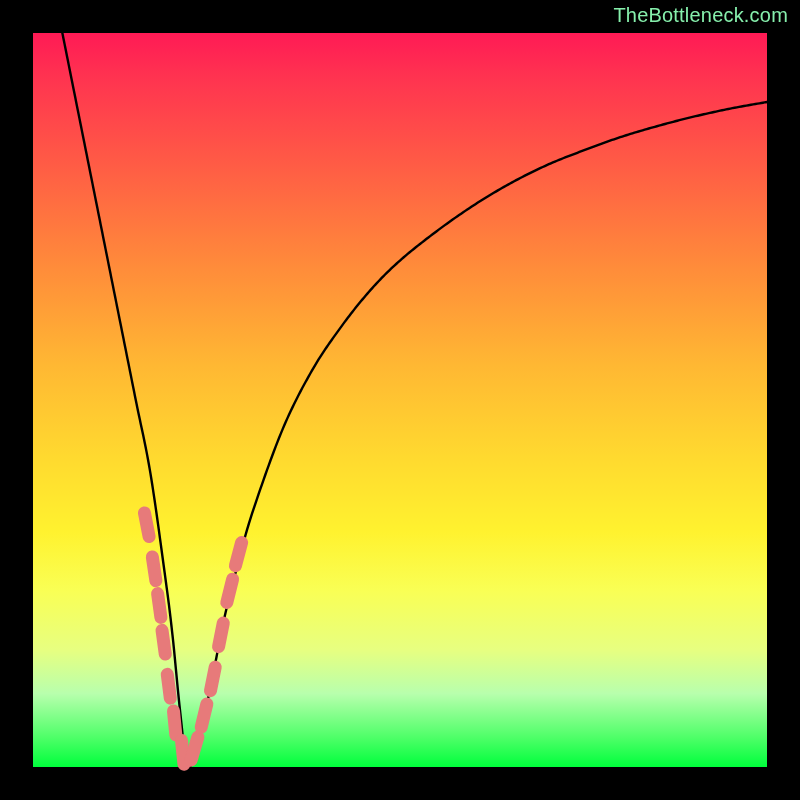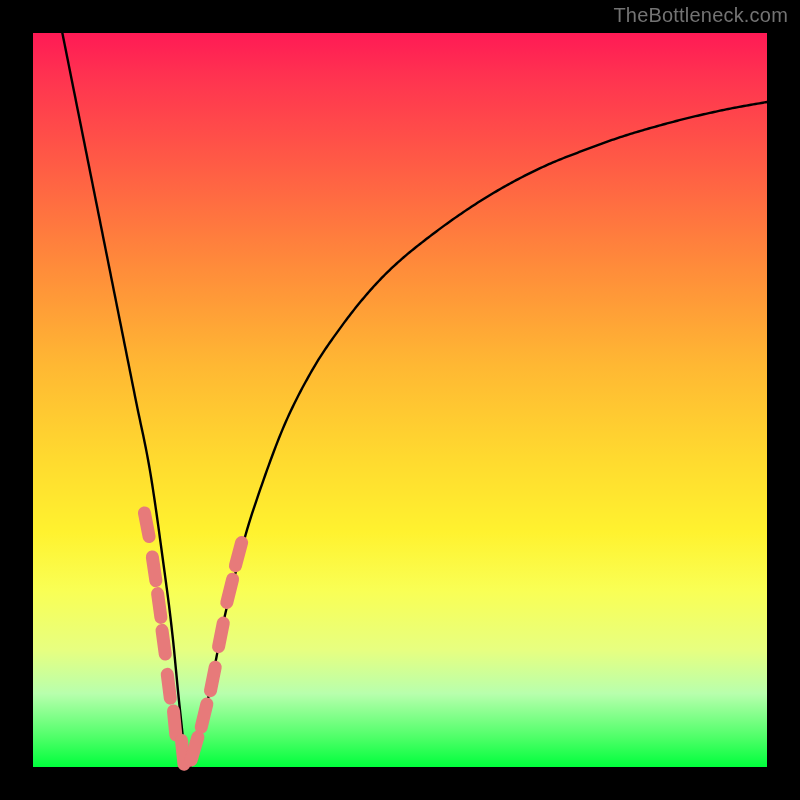--- a/index.html
+++ b/index.html
@@ -38,21 +38,21 @@
       #e7ff80 84%,
       #b8ffad 90%,
       #4eff68 96%,
       #00ff3c 100%
     );
   }
   .watermark {
     position: absolute;
     top: 4px;
     right: 12px;
-    color: #737373;
+    color: #86efac;
     font-size: 20px;
     letter-spacing: 0.2px;
     font-weight: 500;
   }
   svg.curve {
     position: absolute;
     left: 0;
     top: 0;
     width: 734px;
     height: 734px;

